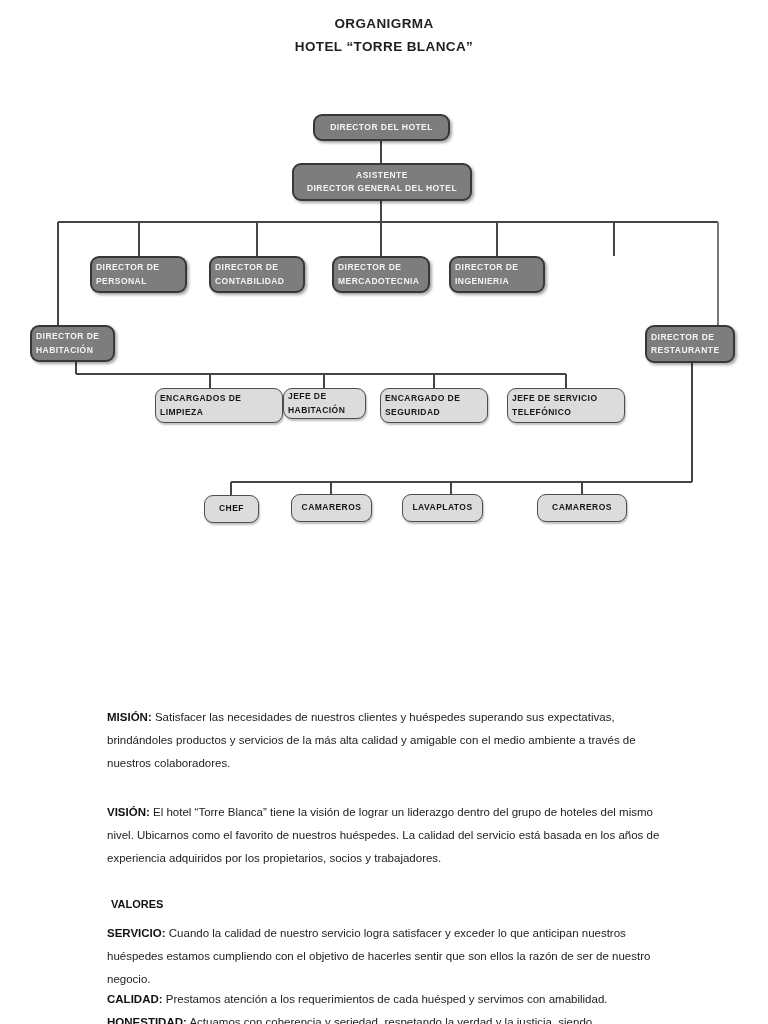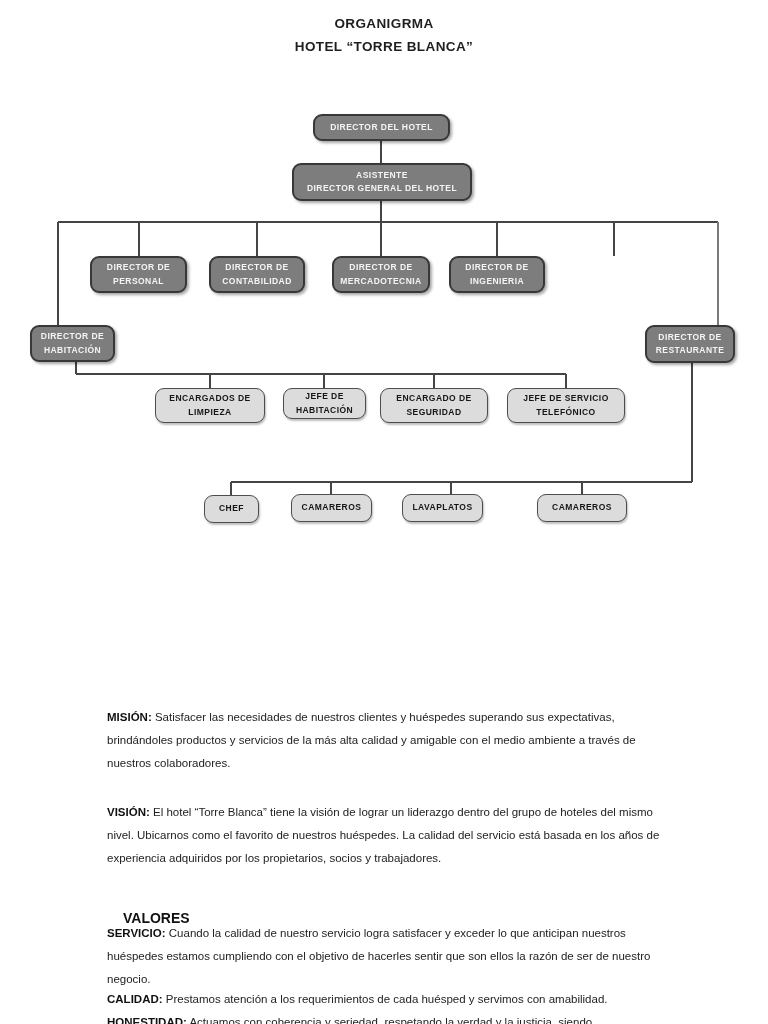--- a/index.html
+++ b/index.html
@@ -10,32 +10,32 @@
   }
   .doc-title{position:absolute;left:0;width:768px;text-align:center;font-weight:bold;color:#1f1f1f;}
   #title1{top:16px;font-size:13.5px;letter-spacing:0.4px;}
   #title2{top:39px;font-size:13.5px;letter-spacing:0.4px;}
 
   #chart{position:absolute;left:0;top:0;width:768px;height:560px;}
   #connectors{position:absolute;left:0;top:0;pointer-events:none;}
 
   .node{
     position:absolute;display:flex;flex-direction:column;align-items:center;justify-content:center;
-    text-align:center;border-radius:9px;font-weight:bold;font-size:8.5px;line-height:1.55;
+    border-radius:9px;font-weight:bold;font-size:8.5px;line-height:1.55;
     letter-spacing:0.45px;padding:2px 4px;box-sizing:border-box;
   }
   .dark{background:#7d7d7d;color:#f4f4f4;border:2px solid #383838;box-shadow:2px 2px 3px rgba(0,0,0,0.35);}
   .light{background:#dcdcdc;color:#161616;border:1.6px solid #4d4d4d;box-shadow:1px 2px 2px rgba(0,0,0,0.25);}
 
   .para{
     position:absolute;left:107px;width:557px;margin:0;
     font-size:11.5px;line-height:23px;color:#222;text-align:left;
   }
   .para b{color:#111;}
-  .heading{position:absolute;left:107px;margin:16px;font-size:14px;font-weight:bold;color:#111;}
+  .heading{position:absolute;left:107px;margin:4px;font-size:11px;font-weight:bold;color:#111;}
 </style>
 </head>
 <body>
 
 <div id="page">
 
   <div id="title1" class="doc-title">ORGANIGRMA</div>
   <div id="title2" class="doc-title">HOTEL “TORRE BLANCA”</div>
 
   <div id="chart">
@@ -78,21 +78,21 @@
 
 
     <div class="node dark" style="left:30px;top:325px;width:85px;height:37px">
       <span>DIRECTOR DE HABITACIÓN</span>
     </div>
 
     <div class="node dark" style="left:645px;top:325px;width:90px;height:38px">
       <span>DIRECTOR DE RESTAURANTE</span>
     </div>
 
-    <div class="node light" style="left:155px;top:388px;width:110px;height:35px">
+    <div class="node light" style="left:155px;top:388px;width:128px;height:35px">
       <span>ENCARGADOS DE LIMPIEZA</span>
     </div>
 
     <div class="node light" style="left:283px;top:388px;width:83px;height:31px">
       <span>JEFE DE HABITACIÓN</span>
     </div>
 
     <div class="node light" style="left:380px;top:388px;width:108px;height:35px">
       <span>ENCARGADO DE SEGURIDAD</span>
     </div>

